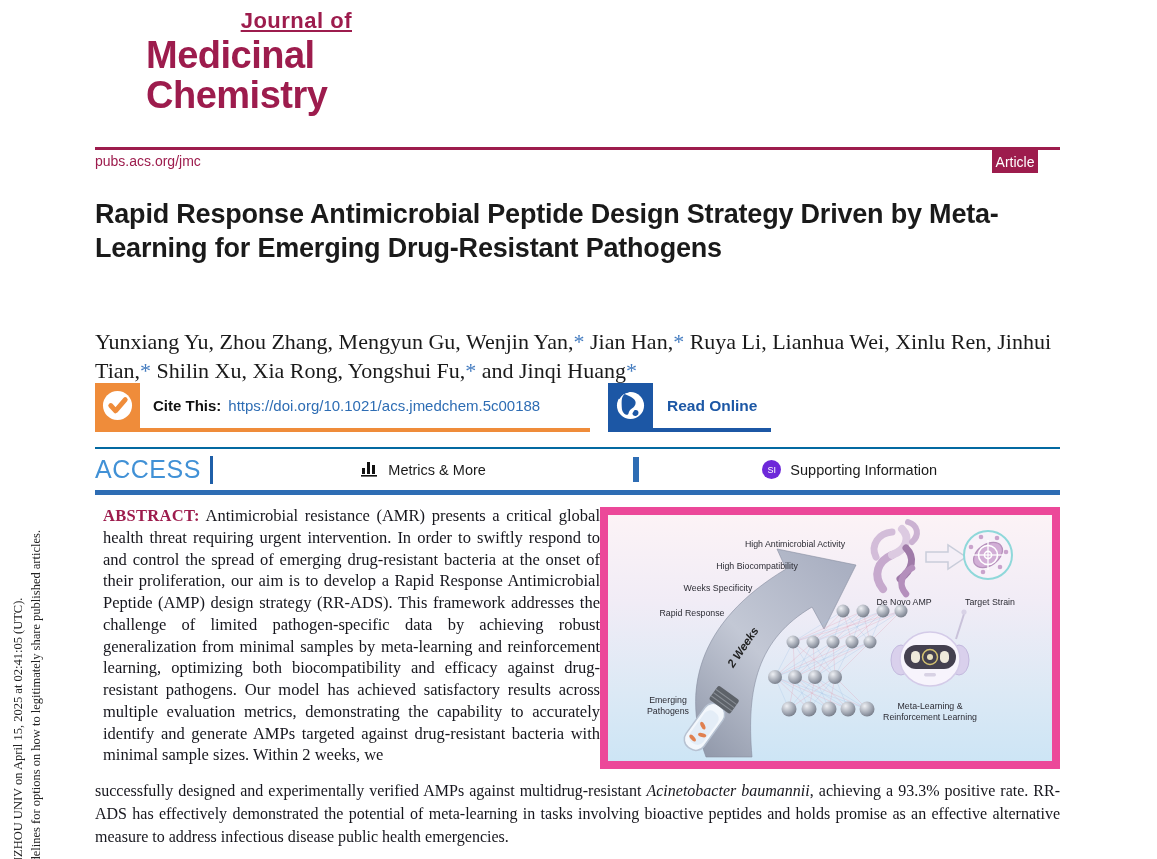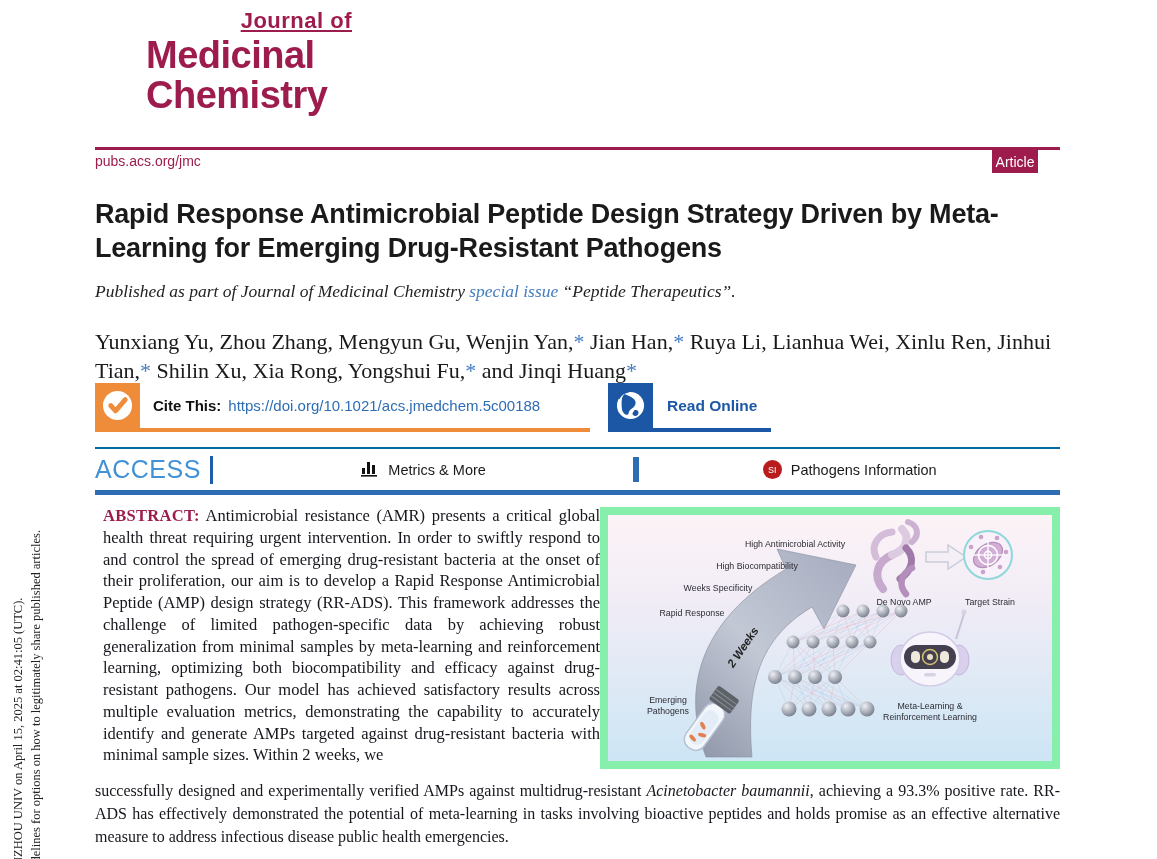--- a/index.html
+++ b/index.html
@@ -43,34 +43,34 @@
 
   
   .access-bar{position:absolute;left:95px;top:447px;width:965px;border-top:2px solid #0369a1;
               border-bottom:5px solid #2e6db4;height:41px;display:flex;align-items:center;
               font-family:"Liberation Sans",sans-serif;}
   .access-word{font-size:25px;color:#4191d6;letter-spacing:.5px;margin-right:9px;font-weight:normal;}
   .vsep{width:3px;height:28px;background:#1f5fa8;}
   .vsep.small{height:25px;background:#2e6db4;}
   .access-item{flex:1;display:flex;align-items:center;justify-content:center;gap:9px;
                font-size:14.5px;color:#1a1a1a;cursor:pointer;}
-  .si-circle{width:19px;height:19px;border-radius:50%;background:#b91c1c;color:#fff;display:flex;
+  .si-circle{width:19px;height:19px;border-radius:50%;background:#6d28d9;color:#fff;display:flex;
              align-items:center;justify-content:center;font-size:9px;font-weight:normal;
              font-family:"Liberation Sans",sans-serif;}
 
   
   .abstract-col{position:absolute;left:95px;top:505px;width:497px;font-size:16.5px;line-height:1.32;
                 text-align:justify;color:#16161d;margin-left:8px;}
   .abstract-col .head{color:#9d1c4d;font-weight:bold;letter-spacing:.3px;}
   .wide-para{position:absolute;left:95px;top:779px;width:965px;font-size:16px;line-height:1.44;
              text-align:justify;color:#16161d;}
   .wide-para .it{font-style:italic;}
 
   
-  .figure{position:absolute;left:600px;top:507px;width:460px;height:262px;background:#86efac;}
+  .figure{position:absolute;left:600px;top:507px;width:460px;height:262px;background:#ec4899;}
   .fig-grad{position:absolute;left:8px;top:8px;right:8px;bottom:8px;
             background:linear-gradient(180deg,#fcf3f6 0%,#f1ecf6 35%,#dce9f5 72%,#cde5f5 100%);}
   .fig-svg{position:absolute;left:0;top:0;}
   .fig-label{position:absolute;font-family:"Liberation Sans",sans-serif;font-size:8.8px;color:#2c2c34;
              text-align:center;line-height:1.25;}
   .fig-label.rot{transform:rotate(-56deg);font-size:11.5px;font-weight:bold;font-style:italic;color:#222;}
 </style>
 </head>
 <body>
 
@@ -82,21 +82,20 @@
   <div class="logo">
     <div class="l1">Journal of</div>
     <div class="l2">Medicinal</div>
     <div class="l3">Chemistry</div>
   </div>
   <div class="rule-maroon"></div>
   <div class="site-url">pubs.acs.org/jmc</div>
   <div class="badge">Article</div>
 
   <div class="title">Rapid Response Antimicrobial Peptide Design Strategy Driven by Meta-Learning for Emerging Drug-Resistant Pathogens</div>
-  <div class="published"><span>Published as part of Journal of Medicinal Chemistry </span><span class="blue">special issue</span><span> “Peptide Therapeutics”.</span></div>
   <div class="authors"><span>Yunxiang Yu, Zhou Zhang, Mengyun Gu, Wenjin Yan,</span><span class="star">*</span><span> Jian Han,</span><span class="star">*</span><span> Ruya Li, Lianhua Wei, Xinlu Ren, Jinhui Tian,</span><span class="star">*</span><span> Shilin Xu, Xia Rong, Yongshui Fu,</span><span class="star">*</span><span> and Jinqi Huang</span><span class="star">*</span></div>
 
   <div class="cite-row">
     <div class="cite-block">
       <div class="cite-icon">
         <svg width="31" height="31" viewBox="-16 -16 32 32">
           <circle r="15" fill="#ffffff"></circle>
           <path d="M -7,0 L -2,5.5 L 8,-6" fill="none" stroke="#ef8c3a" stroke-width="5" stroke-linecap="round" stroke-linejoin="round"></path>
         </svg>
       </div>
@@ -127,21 +126,21 @@
           <rect x="12" y="6" width="3" height="9" fill="#111"></rect>
           <rect x="1" y="16" width="16" height="1.6" fill="#111"></rect>
         </svg>
       </span>
       <span>Metrics &amp; More</span>
     </div>
     <div class="vsep small"></div>
     <div class="vsep small"></div>
     <div class="access-item">
       <span class="si-circle">SI</span>
-      <span>Pathogens Information</span>
+      <span>Supporting Information</span>
     </div>
   </div>
 
   <div class="abstract-col"><span class="head">ABSTRACT:</span><span> Antimicrobial resistance (AMR) presents a critical global health threat requiring urgent intervention. In order to swiftly respond to and control the spread of emerging drug-resistant bacteria at the onset of their proliferation, our aim is to develop a Rapid Response Antimicrobial Peptide (AMP) design strategy (RR-ADS). This framework addresses the challenge of limited pathogen-specific data by achieving robust generalization from minimal samples by meta-learning and reinforcement learning, optimizing both biocompatibility and efficacy against drug-resistant pathogens. Our model has achieved satisfactory results across multiple evaluation metrics, demonstrating the capability to accurately identify and generate AMPs targeted against drug-resistant bacteria with minimal sample sizes. Within 2 weeks, we</span></div>
 
   <div class="figure">
     <div class="fig-grad"></div>
     <svg class="fig-svg" width="460" height="262" viewBox="0 0 460 262">
       <defs>
         <linearGradient id="arrowGrad" x1="0" y1="1" x2="0.8" y2="0">

